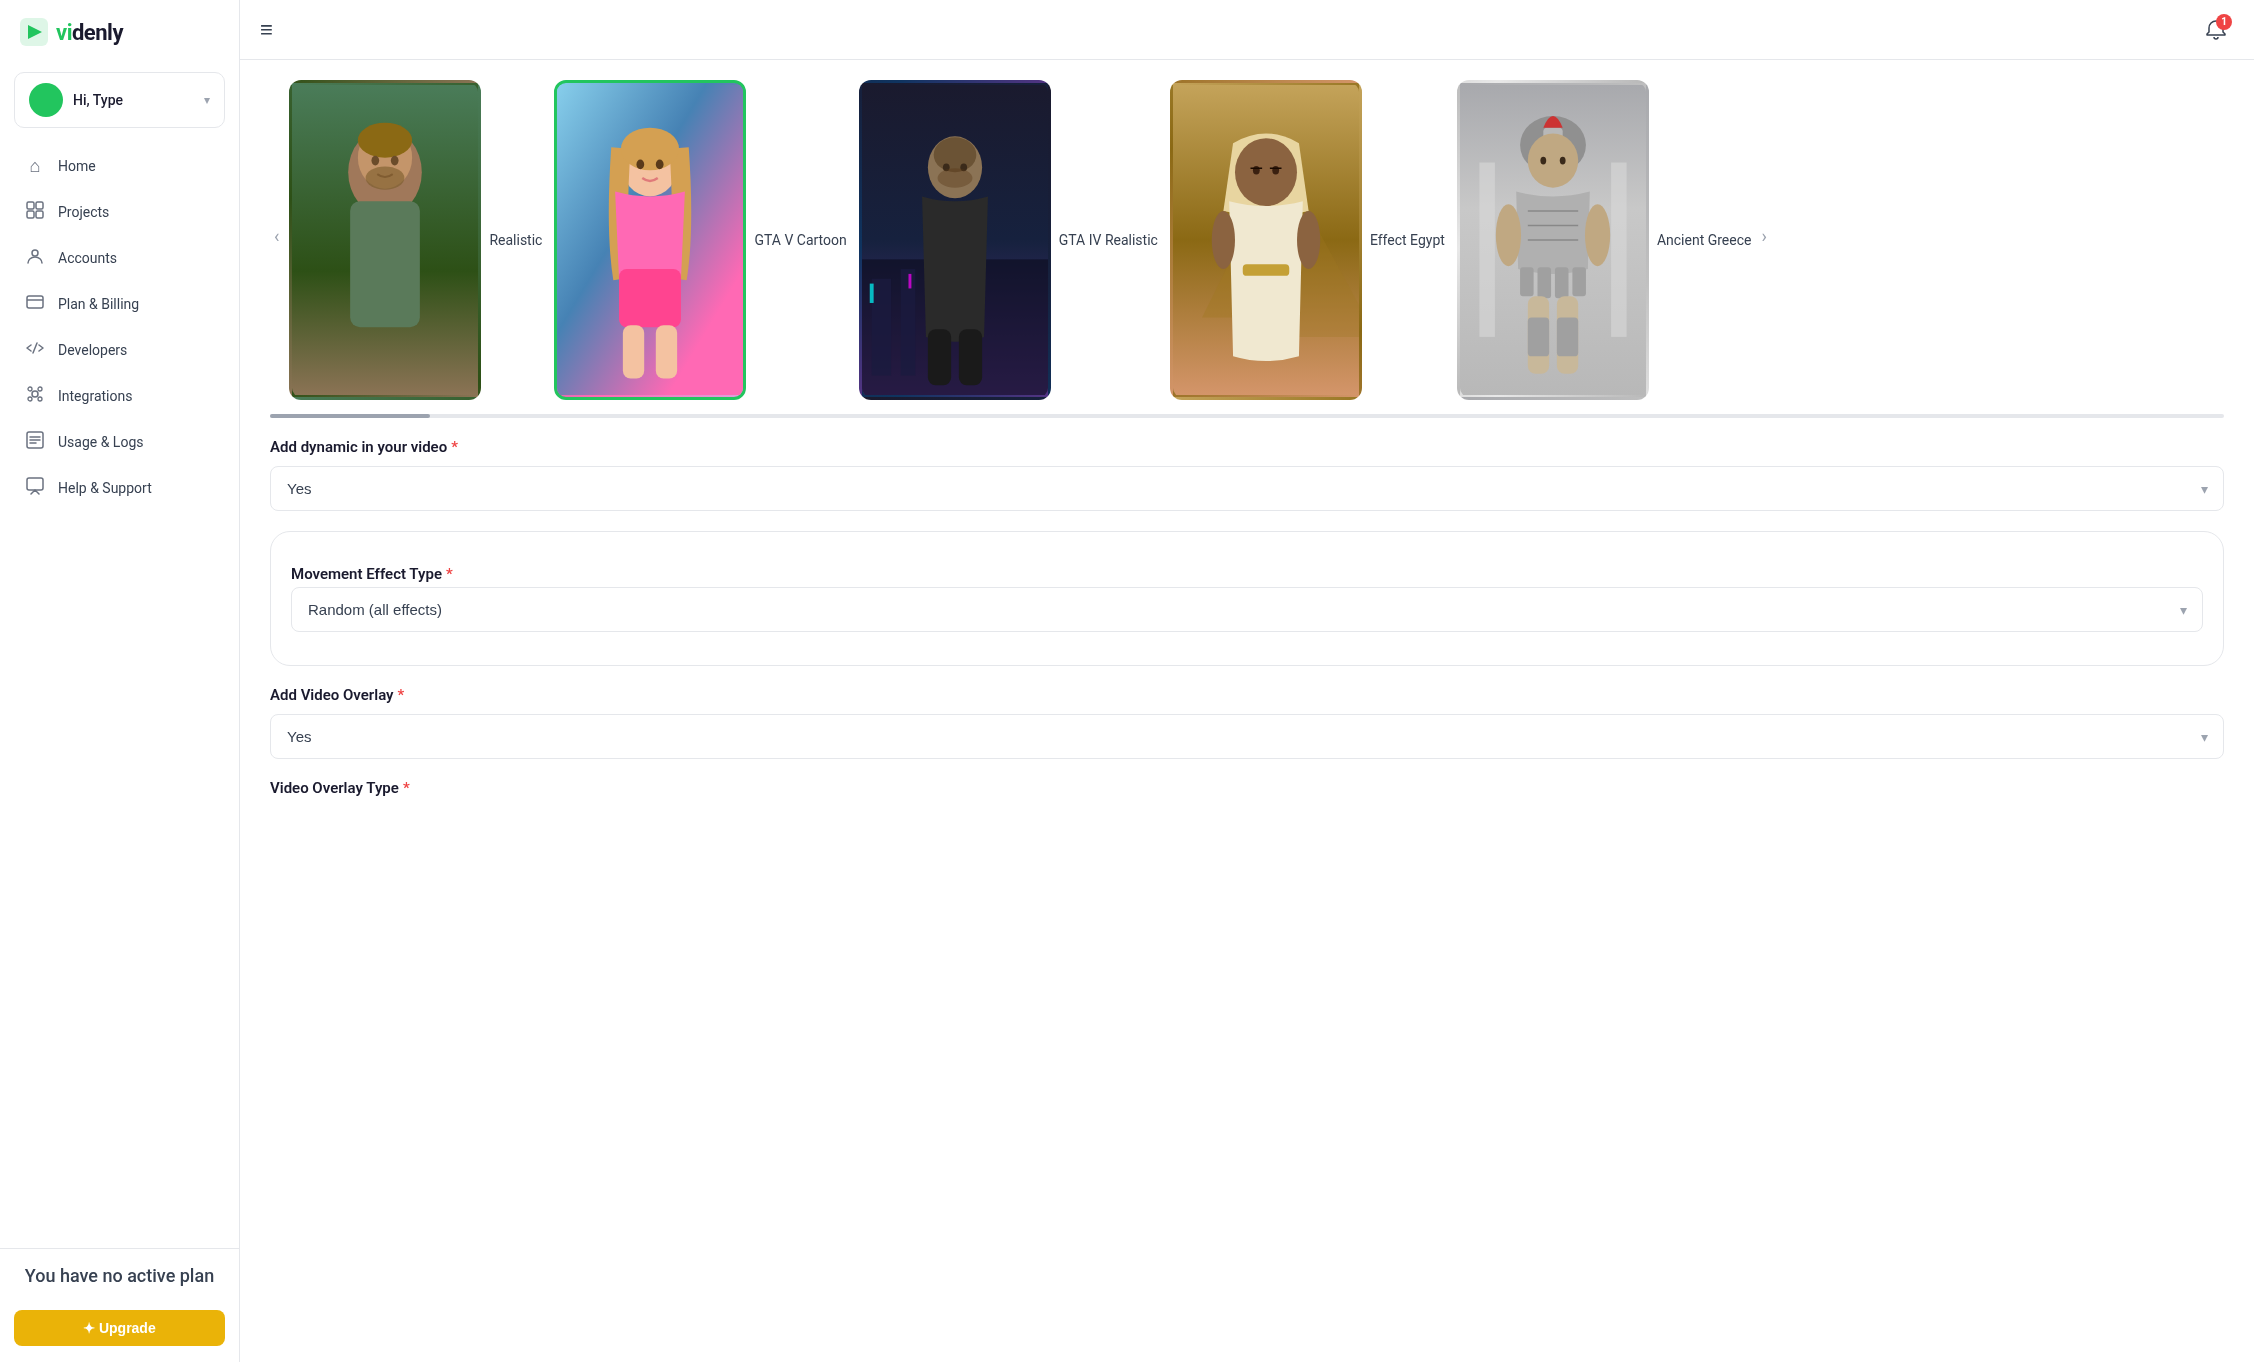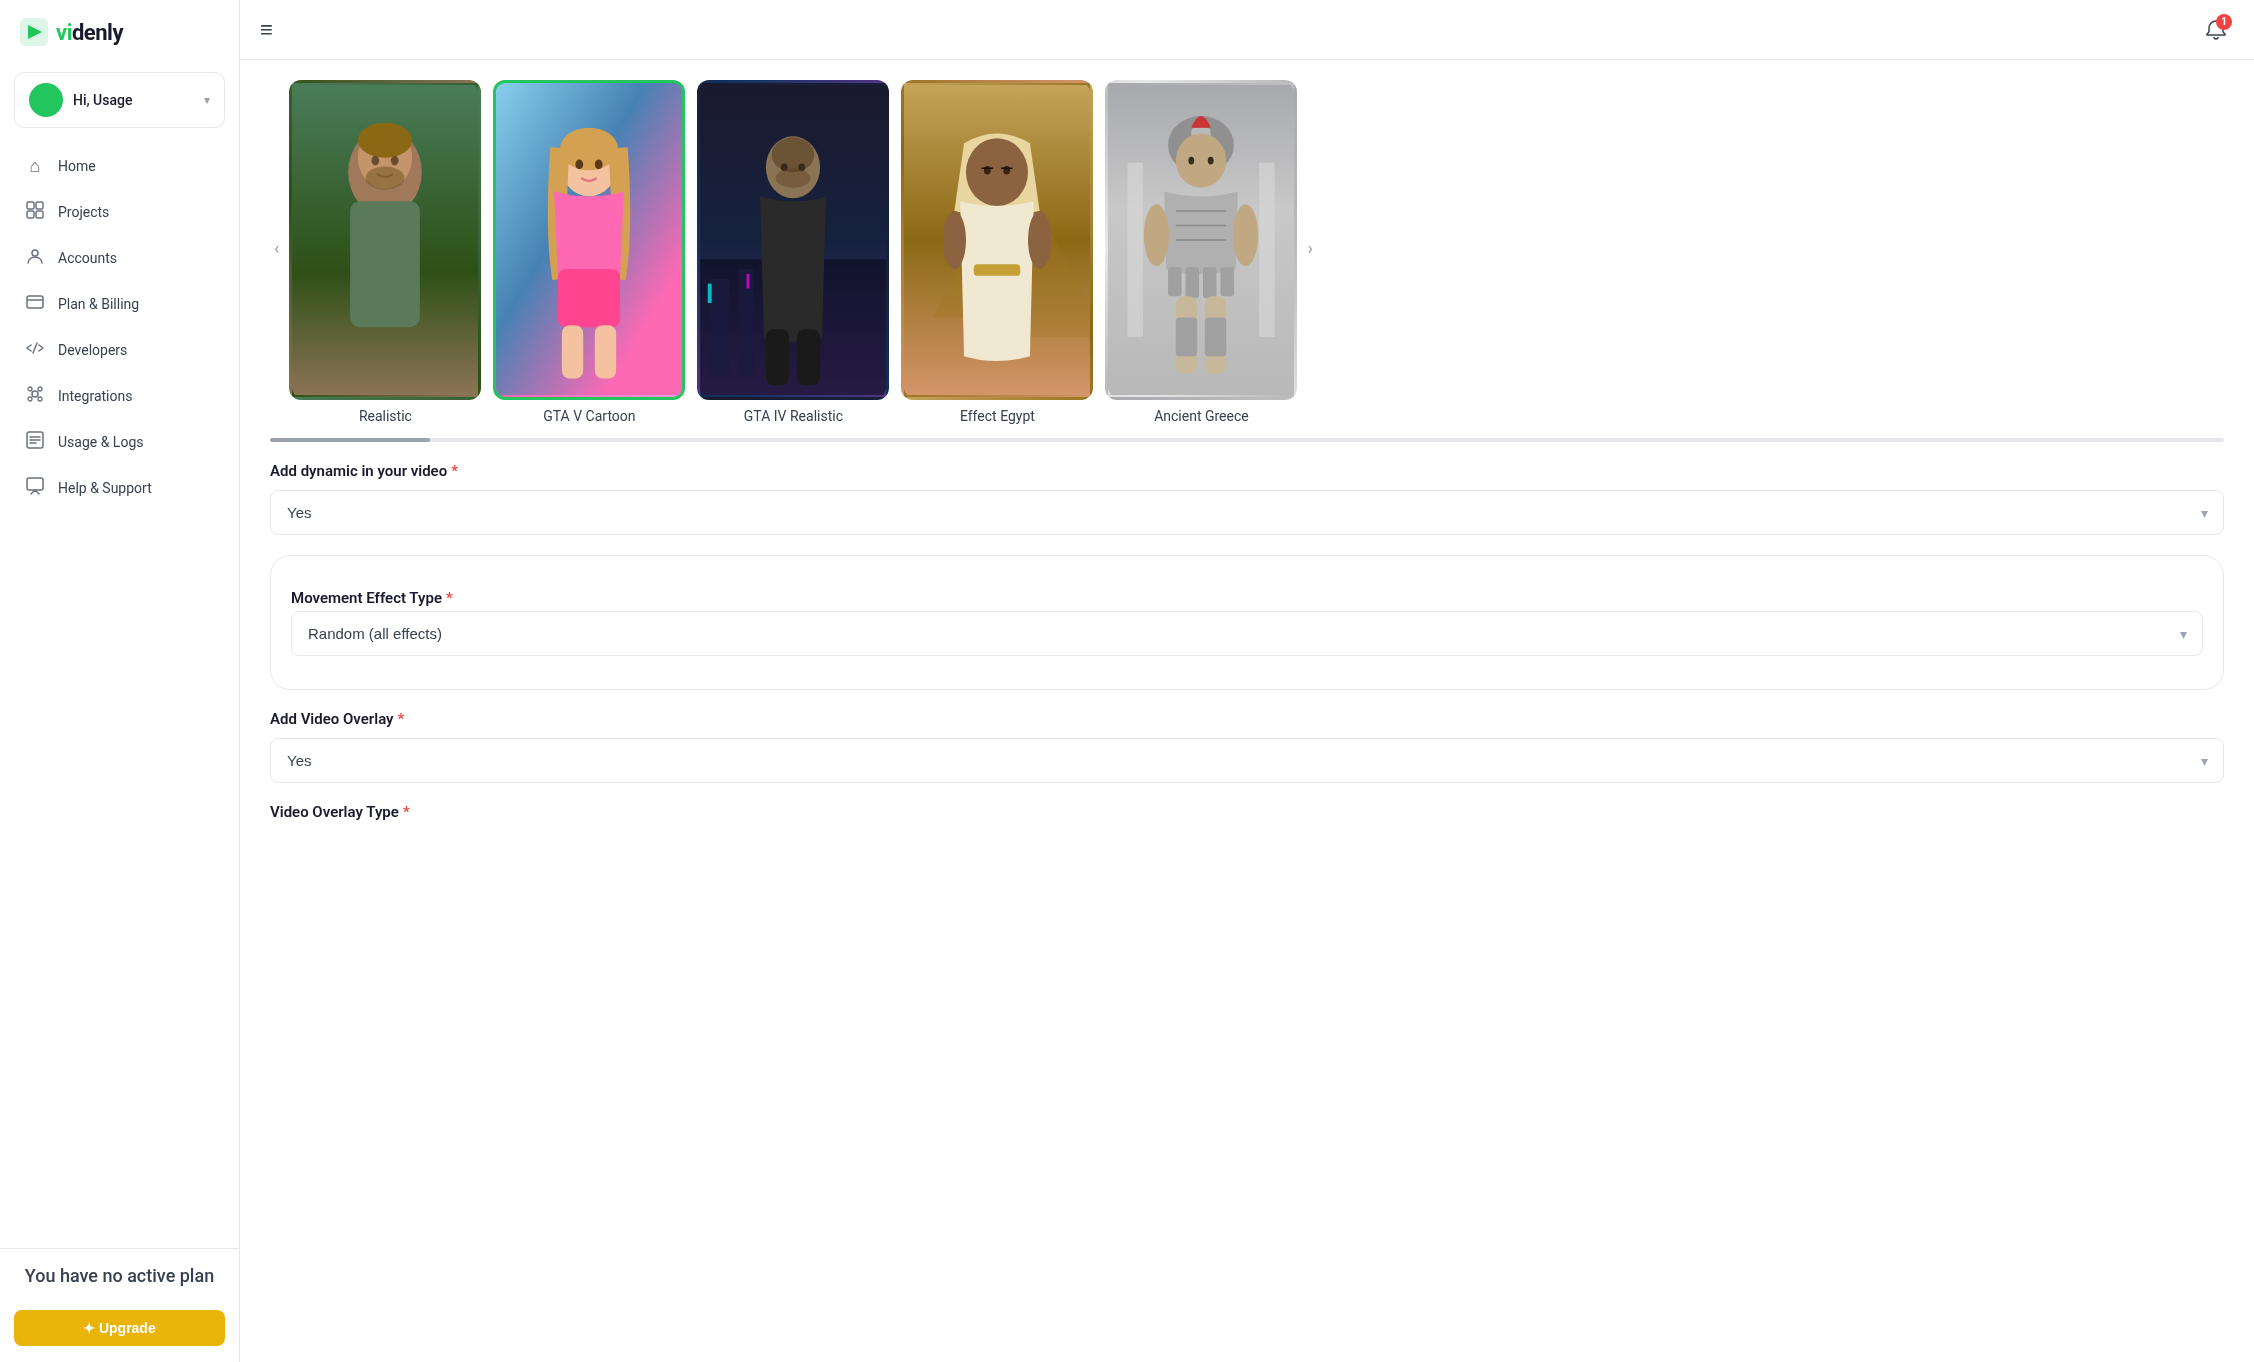--- a/index.html
+++ b/index.html
@@ -168,21 +168,21 @@
       padding: 20px 0 10px;
       scrollbar-width: thin;
       scrollbar-color: #d1d5db transparent;
     }
     .character-carousel::-webkit-scrollbar { height: 6px; }
     .character-carousel::-webkit-scrollbar-track { background: #f3f4f6; border-radius: 3px; }
     .character-carousel::-webkit-scrollbar-thumb { background: #d1d5db; border-radius: 3px; }
 
     .character-item {
       display: flex;
-      flex-direction: column;
+      flex-direction: row;
       align-items: center;
       gap: 8px;
       flex-shrink: 0;
       cursor: pointer;
     }
     .character-img-wrap {
       width: 192px;
       height: 320px;
       border-radius: 12px;
       overflow: hidden;
@@ -315,21 +315,21 @@
       <rect width="28" height="28" rx="6" fill="#22c55e" opacity="0.15"></rect>
       <path d="M8 7l14 7-14 7V7z" fill="#22c55e"></path>
     </svg>
     <span class="logo-text">
       <span style="color:#22c55e">vi</span>denly
     </span>
   </div>
 
   <div class="user-greeting">
     <div class="user-avatar"></div>
-    <span class="user-name">Hi, Usage</span>
+    <span class="user-name">Hi, Type</span>
     <span class="chevron-down">▾</span>
   </div>
 
   <nav class="nav-menu">
     <div class="nav-item">
       <span class="nav-icon">⌂</span>
       <span class="nav-item-label">Home</span>
     </div>
     <div class="nav-item">
       <span class="nav-icon">

